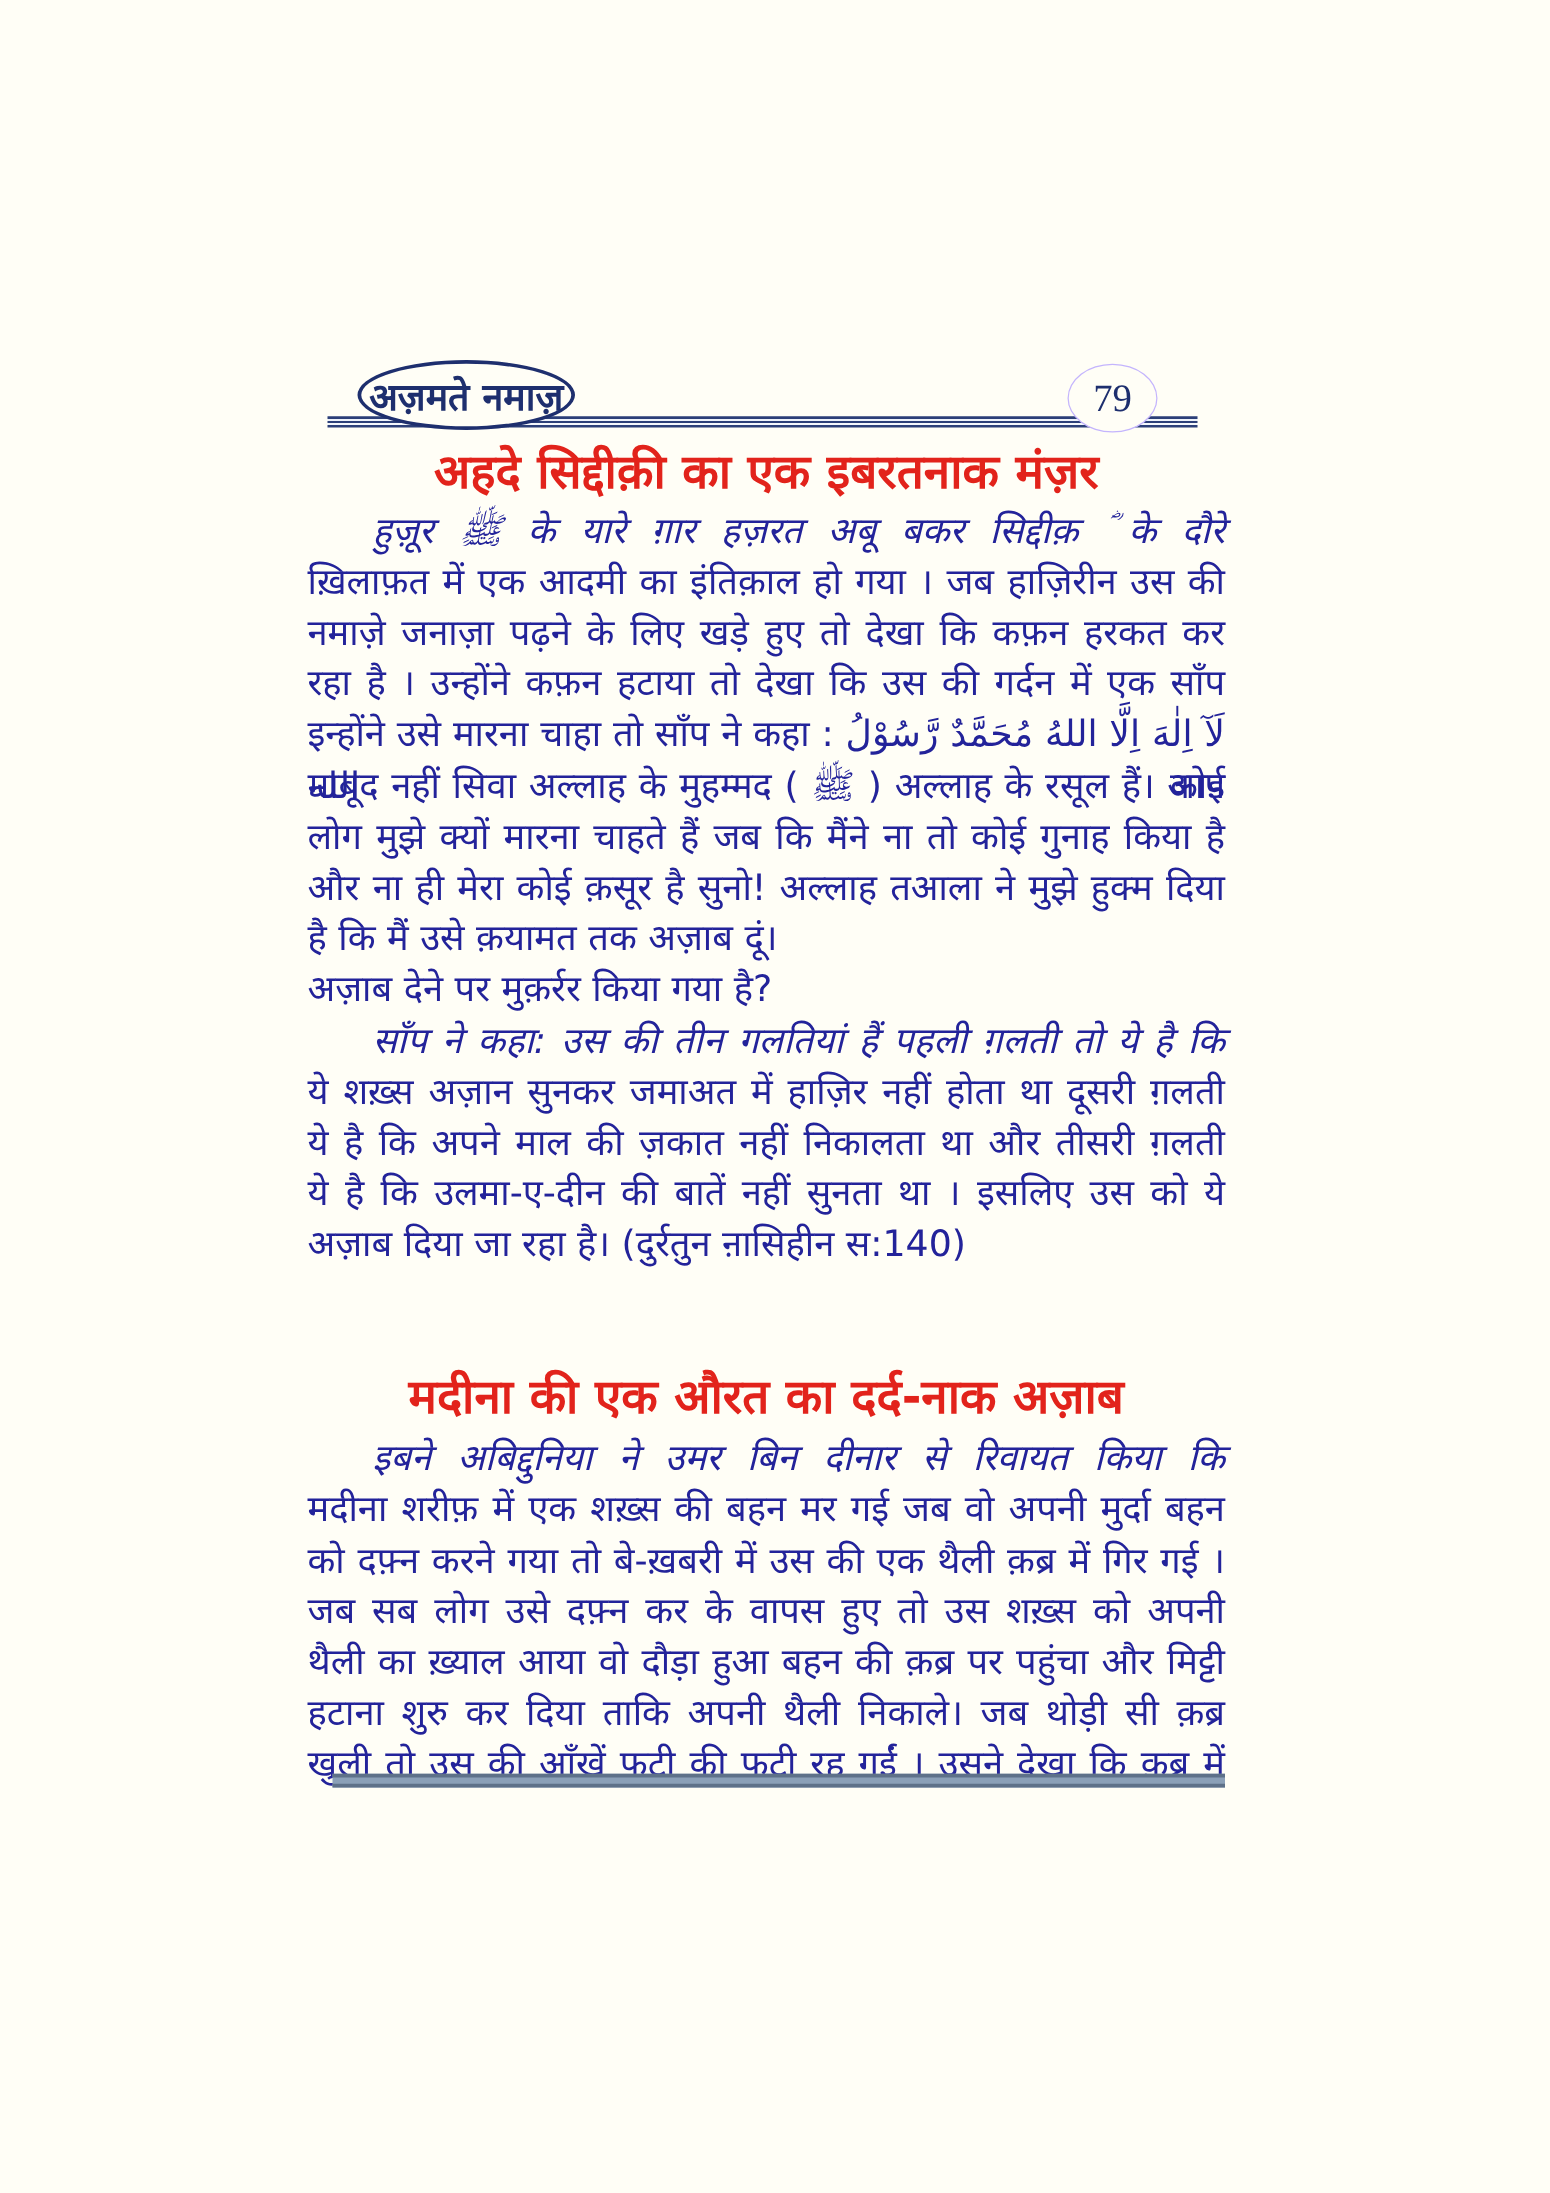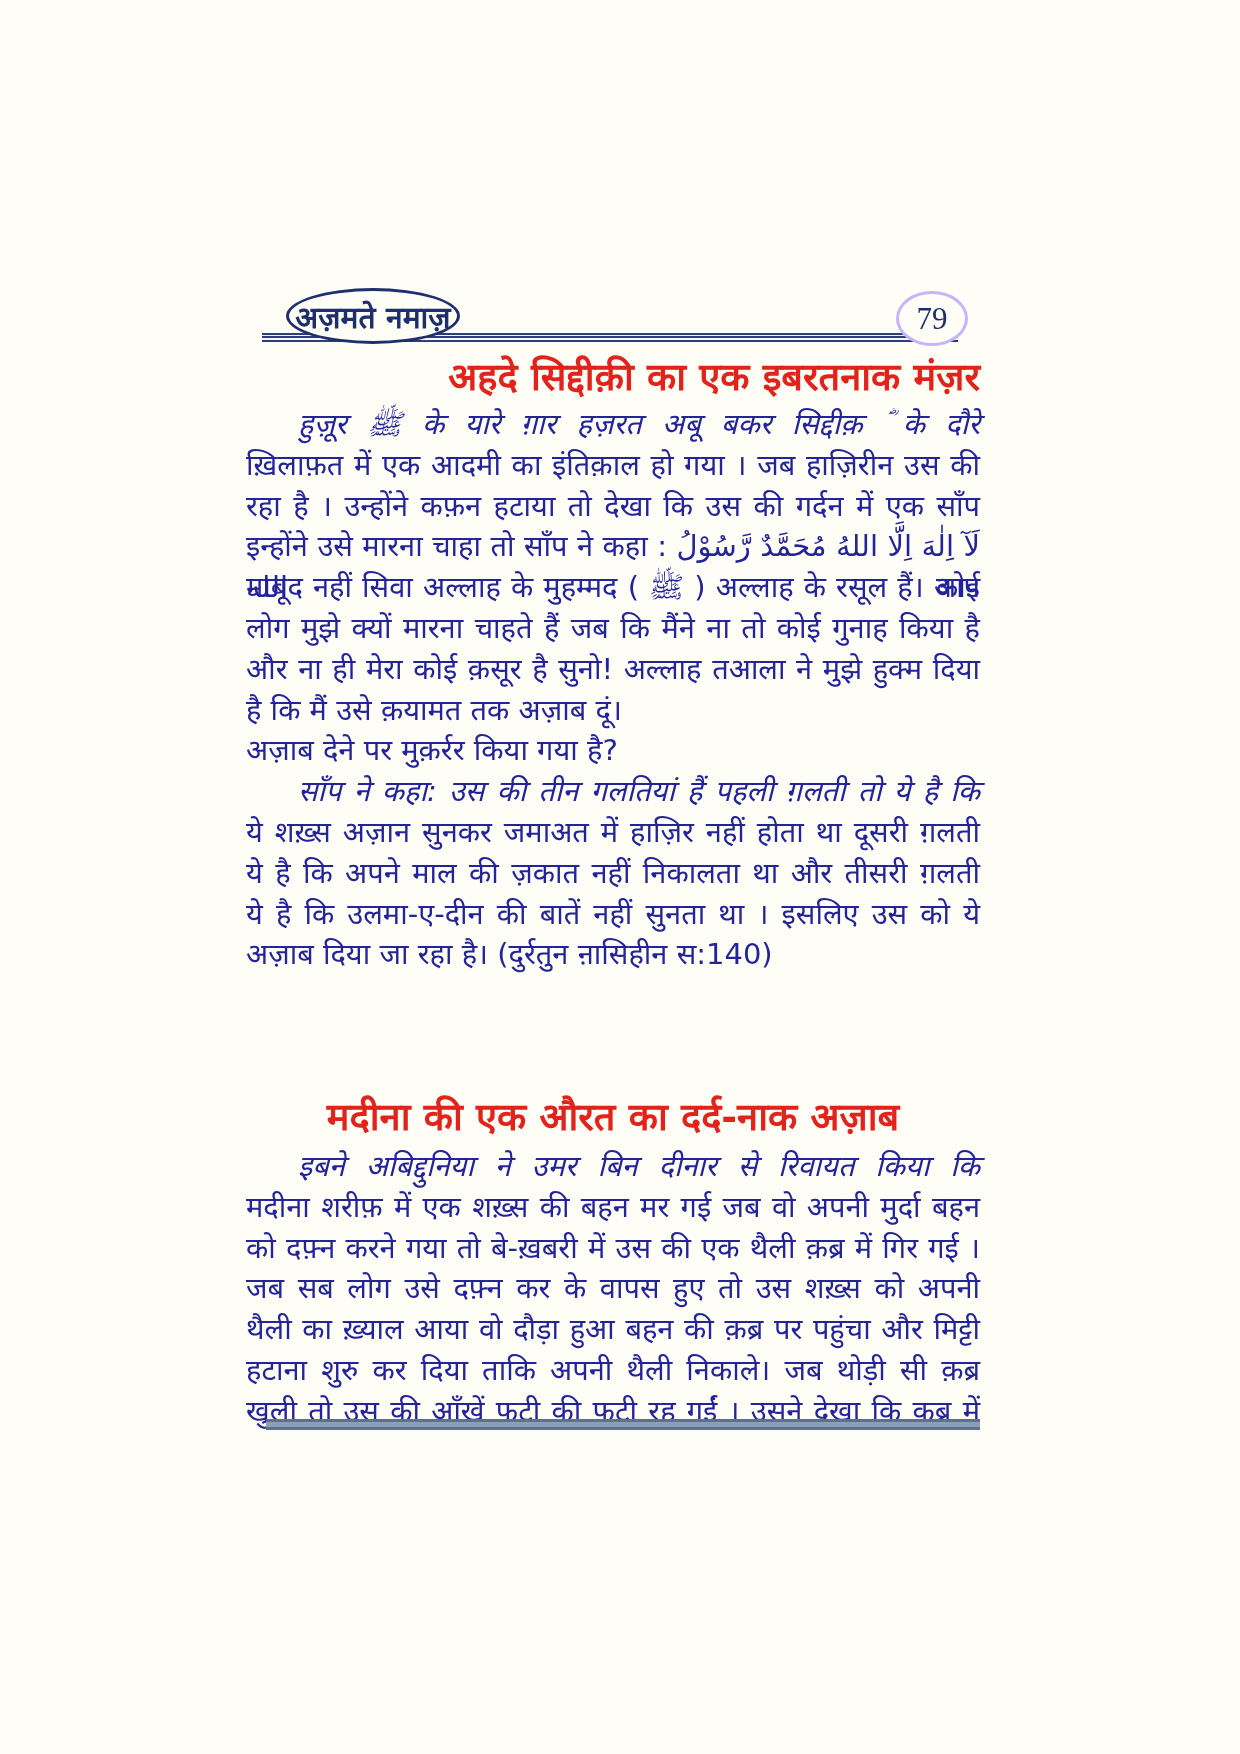--- a/index.html
+++ b/index.html
@@ -32,42 +32,42 @@
     border: 3px solid #1E2F6E;
     border-radius: 50%;
     background: #FFFEF6;
     display: flex; align-items: center; justify-content: center;
     color: #1E2F6E;
     font-size: 30px;
     font-weight: bold;
   }
   .page-oval {
     position: absolute;
-    left: 896px; top: 291px;
+    left: 854px; top: 291px;
     width: 72px; height: 55px;
-    border: 3px solid #c4b5fd;
+    border: 1px solid #c4b5fd;
     border-radius: 50%;
     background: #FFFEF6;
     display: flex; align-items: center; justify-content: center;
     color: #1E2F6E;
     font-size: 31px;
     font-family: "Liberation Serif", "DejaVu Serif", serif;
   }
   
   .section-heading {
     position: absolute;
     left: 246px;
     width: 734px;
     text-align: center;
     color: #E2231B;
     font-size: 38px;
     font-weight: bold;
     line-height: 46px;
   }
-  #heading-1 { top: 354px; text-align: right; }
+  #heading-1 { top: 354px; }
   #heading-2 { top: 1094px; }
   
   .text-block {
     position: absolute;
     left: 246px;
     width: 734px;
     color: #23239A;
     font-size: 29px;
   }
   #text-block-1 { top: 404px; }
@@ -104,20 +104,21 @@
 
   <div class="page-oval">
     <span>79</span>
   </div>
 
   <h1 class="section-heading" id="heading-1">अहदे सिद्दीक़ी का एक इबरतनाक मंज़र</h1>
 
   <div class="text-block" id="text-block-1">
       <div class="body-line indent">हुज़ूर ﷺ के यारे ग़ार हज़रत अबू बकर सिद्दीक़ ؓ के दौरे</div>
       <div class="body-line">ख़िलाफ़त में एक आदमी का इंतिक़ाल हो गया । जब हाज़िरीन उस की</div>
+      <div class="body-line">नमाज़े जनाज़ा पढ़ने के लिए खड़े हुए तो देखा कि कफ़न हरकत कर</div>
       <div class="body-line">रहा है । उन्होंने कफ़न हटाया तो देखा कि उस की गर्दन में एक साँप</div>
       <div class="body-line">इन्होंने उसे मारना चाहा तो साँप ने कहा : لَآ اِلٰهَ اِلَّا اللهُ مُحَمَّدٌ رَّسُوْلُ الله कोई</div>
       <div class="body-line">माबूद नहीं सिवा अल्लाह के मुहम्मद ( ﷺ ) अल्लाह के रसूल हैं। आप</div>
       <div class="body-line">लोग मुझे क्यों मारना चाहते हैं जब कि मैंने ना तो कोई गुनाह किया है</div>
       <div class="body-line">और ना ही मेरा कोई क़सूर है सुनो! अल्लाह तआला ने मुझे हुक्म दिया</div>
       <div class="body-line para-end">है कि मैं उसे क़यामत तक अज़ाब दूं।</div>
       <div class="body-line para-end">अज़ाब देने पर मुक़र्रर किया गया है?</div>
       <div class="body-line indent">साँप ने कहा: उस की तीन गलतियां हैं पहली ग़लती तो ये है कि</div>
       <div class="body-line">ये शख़्स अज़ान सुनकर जमाअत में हाज़िर नहीं होता था दूसरी ग़लती</div>
       <div class="body-line">ये है कि अपने माल की ज़कात नहीं निकालता था और तीसरी ग़लती</div>

